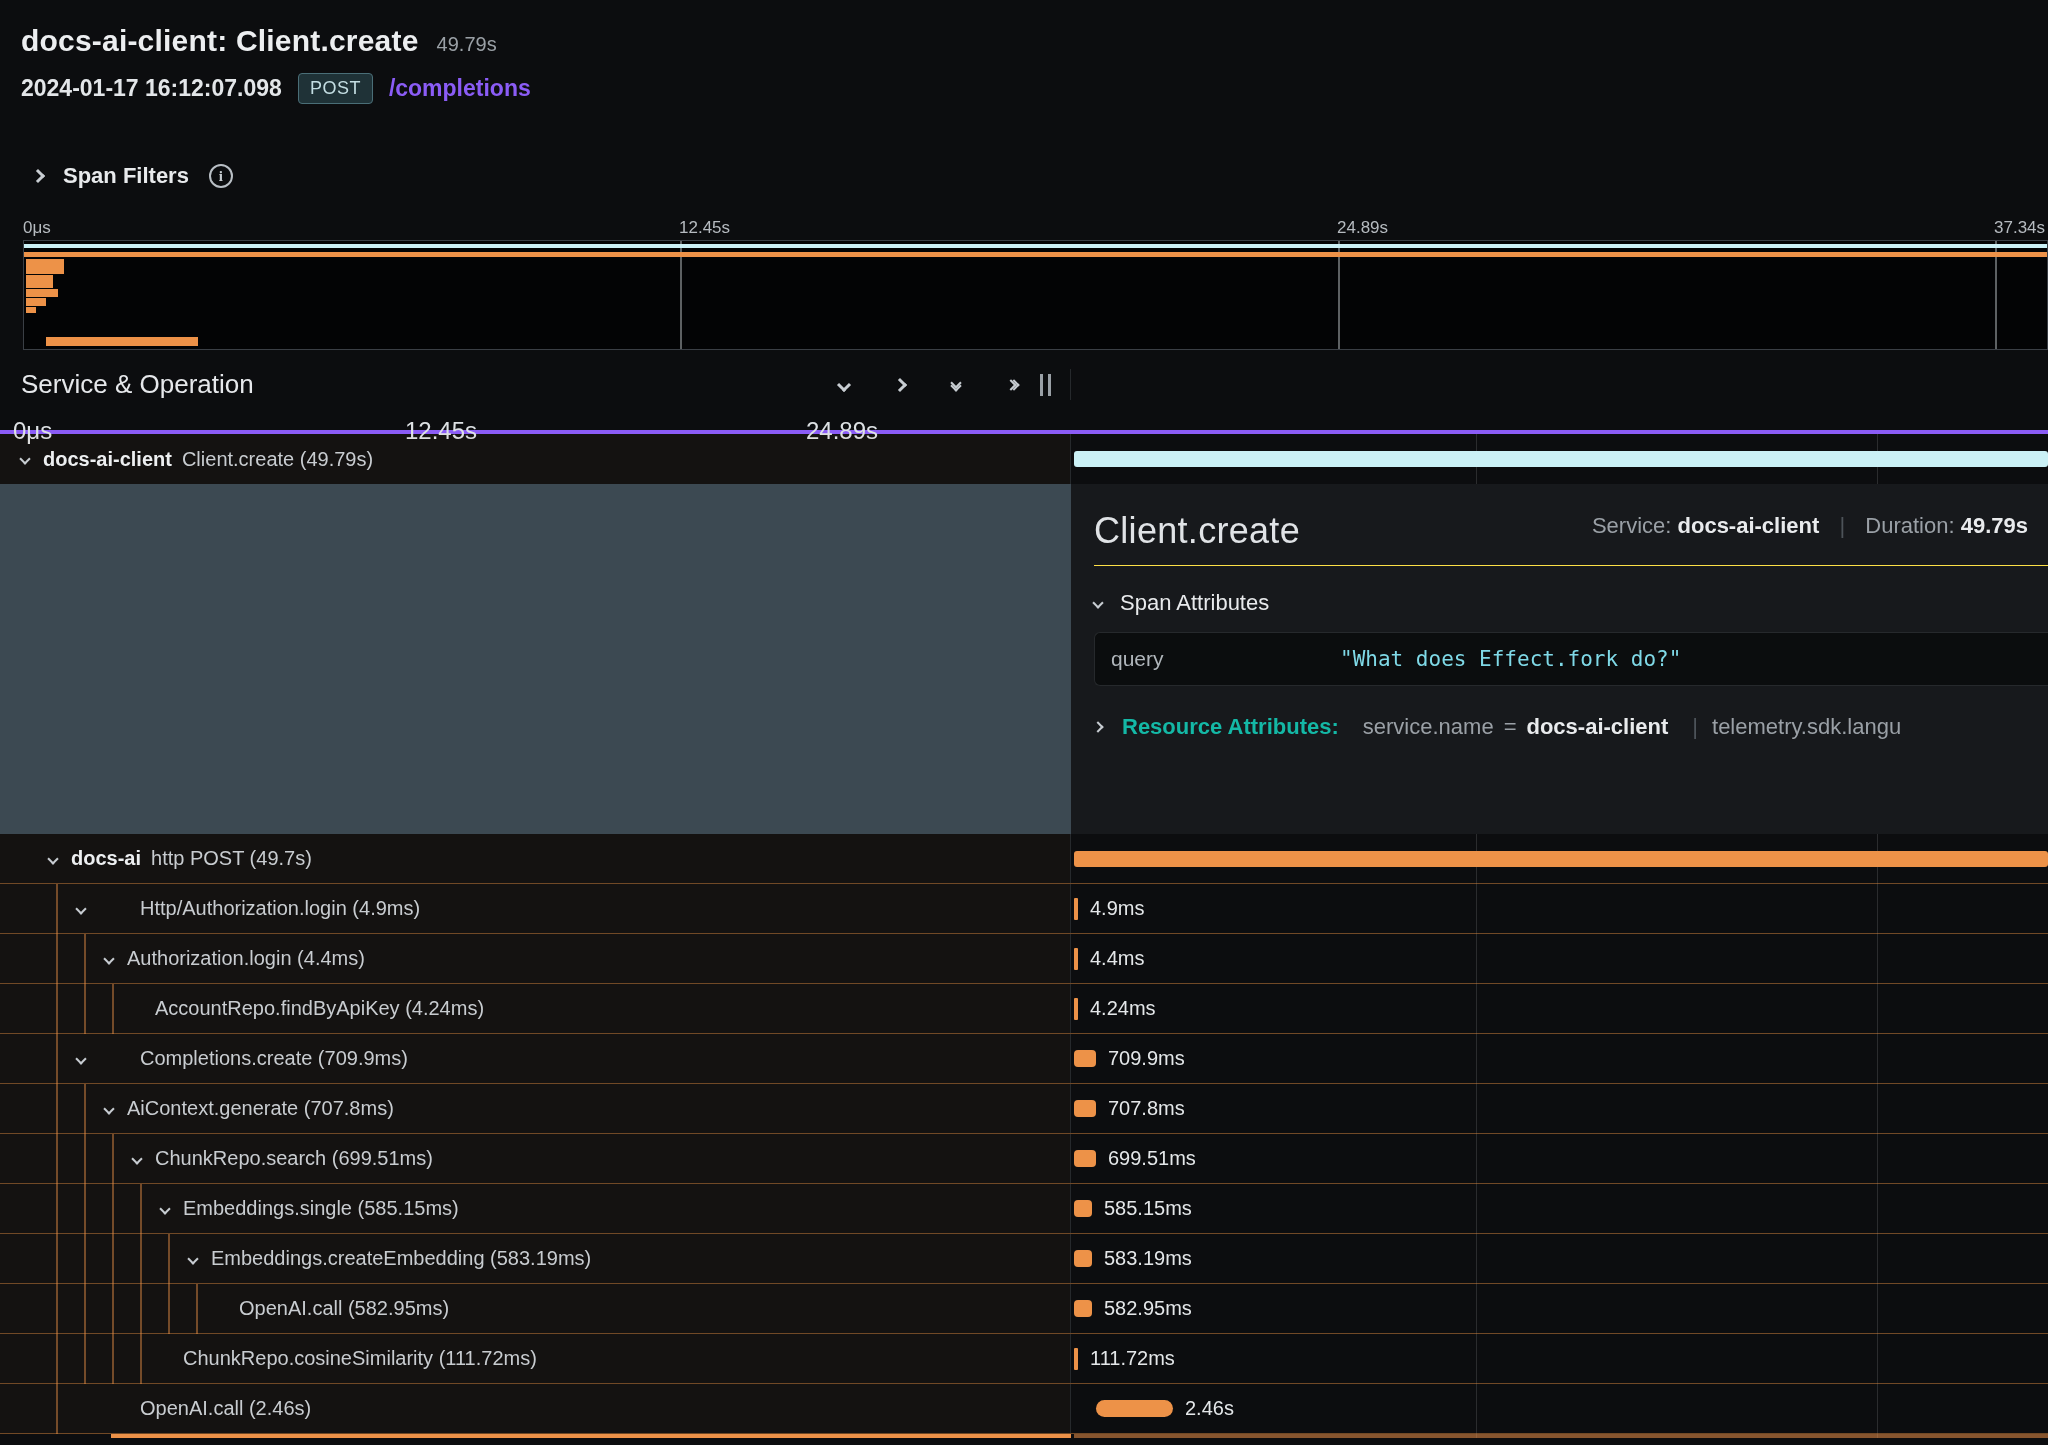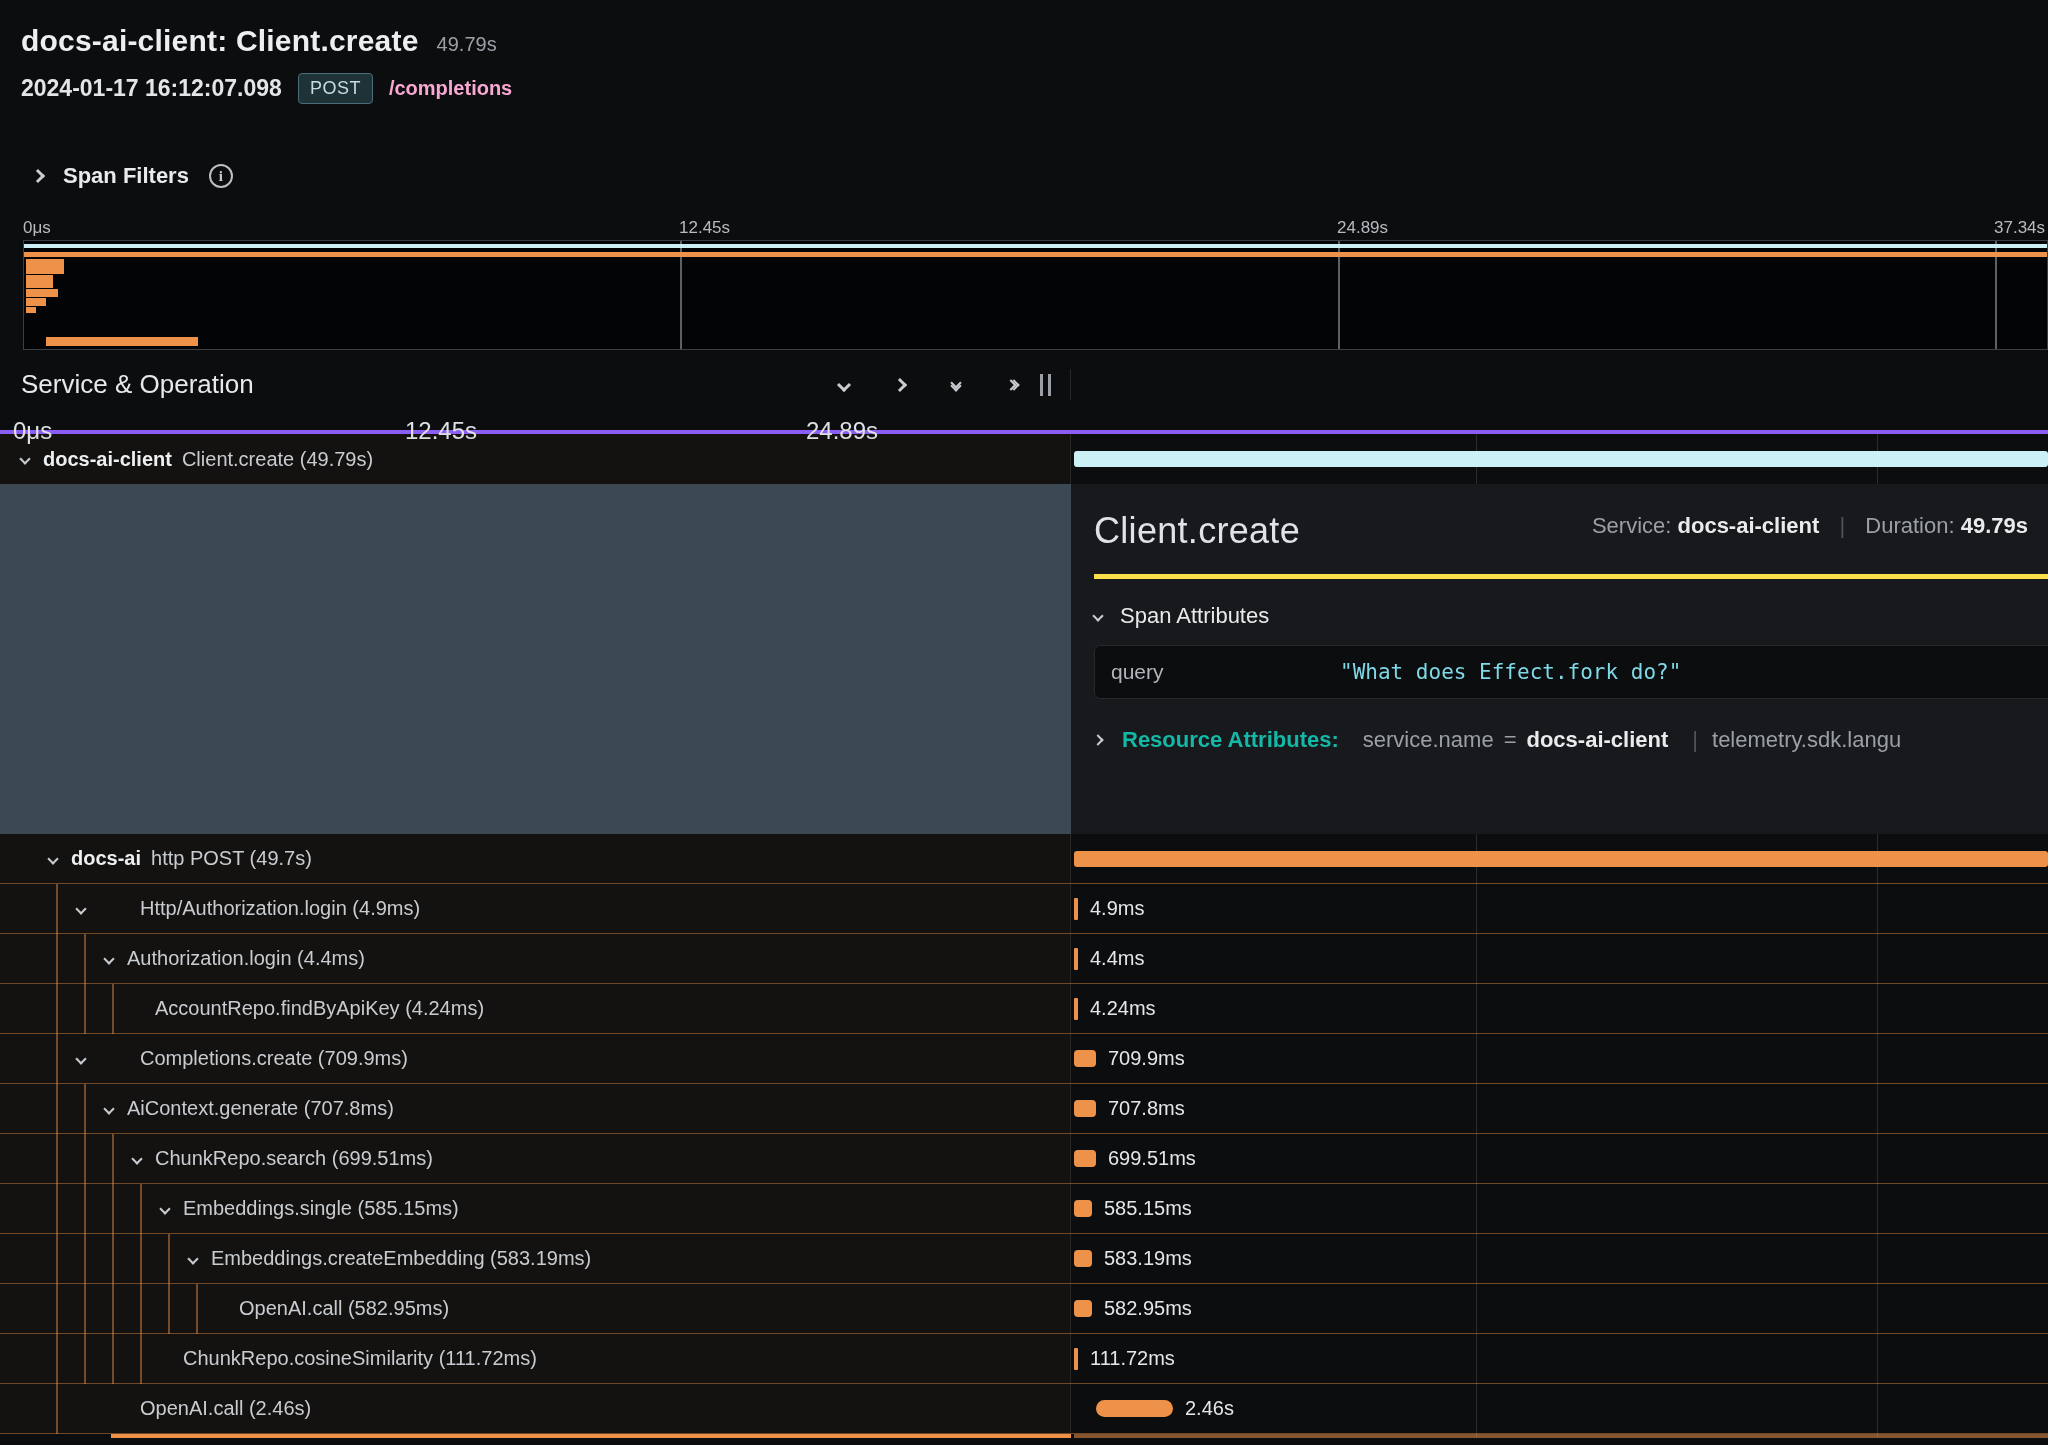--- a/index.html
+++ b/index.html
@@ -11,21 +11,21 @@
   .app { position:relative; width:2048px; height:1117px; }
 
   
   header { padding:24px 0 0 21px; }
   .title-row { display:flex; align-items:baseline; gap:18px; }
   .page-title { font-size:30px; font-weight:700; color:#ECEEF0; margin:0; letter-spacing:.2px; }
   .h-dur { font-size:20px; color:#9AA0A6; }
   .sub-row { display:flex; align-items:center; gap:16px; margin-top:14px; height:32px; }
   .ts { font-size:23px; font-weight:700; color:#E3E6E9; }
   .badge { font-size:18px; color:#C3DDE2; background:#1F3237; border:1px solid #4A6E77; border-radius:4px; padding:4px 11px; letter-spacing:.5px; }
-  .path { font-size:20px; font-weight:600; color:#f9a8d4; }
+  .path { font-size:23px; font-weight:600; color:#8b5cf6; }
 
   
   .chev { display:inline-block; width:10px; height:10px; border-right:3px solid #C8CDD2; border-bottom:3px solid #C8CDD2; }
   .chev.right { transform:rotate(-45deg); }
   .chev.down  { transform:rotate(45deg); }
   .chev.sm { width:8px; height:8px; border-width:2.4px; }
 
   
   .filters-row { display:flex; align-items:center; gap:20px; padding-left:33px; margin-top:56px; height:32px;text-align:right; }
   .filters-label { font-size:22px; font-weight:700; color:#E8EAEC; }
@@ -81,21 +81,21 @@
   .tickbar { width:4px; height:22px; background:#ED9248; margin-left:3px; border-radius:1px; flex:none; }
   .blockbar { height:17px; background:#ED9248; margin-left:3px; border-radius:4px; flex:none; }
   .w22 { width:22px; } .w18 { width:18px; }
   .pillbar { height:17px; width:77px; background:#ED9248; border-radius:9px; margin-left:25px; flex:none; }
   .dur-label { font-size:20px; color:#E4E7E9; margin-left:12px; white-space:nowrap; }
 
   
   .detail { display:flex; height:350px; position:relative; z-index:2; }
   .detail-left { width:1071px; background:#3C4952; }
   .detail-right { flex:1; background:#17191C; padding:20px 0 0 23px; overflow:hidden; position:relative; }
-  .d-head { display:flex; justify-content:space-between; padding-right:20px; padding-bottom:22px; border-bottom:5px solid #fde047;gap:36px; }
+  .d-head { display:flex; justify-content:space-between; padding-right:20px; padding-bottom:13px; border-bottom:1px solid #fde047;gap:36px; }
   .d-title { font-size:36px; font-weight:500; color:#E0E3E6; letter-spacing:.3px; margin-top:6px; }
   .d-meta { text-align:right; font-size:22px; line-height:2.0; white-space:nowrap; }
   .gray { color:#9AA0A6; }
   .sep { color:#4D5359; margin:0 14px; }
   .bval { font-weight:700; color:#E9EBED; }
   .d-sec { display:flex; align-items:center; gap:18px; margin-top:24px; }
   .d-sec-label { font-size:22px; font-weight:400; color:#E8EAEC; }
   .attr-box { margin-top:16px; height:54px; background:#0B0D0E; border:1px solid #26292C; border-right:none; border-radius:6px 0 0 6px; display:flex; align-items:center; padding-left:16px; }
   .attr-key { width:229px; font-size:21px; color:#B0B6BB; flex:none; }
   .attr-val { font-family:"DejaVu Sans Mono", monospace; font-size:21px; color:#7FD9E7; white-space:nowrap; }

